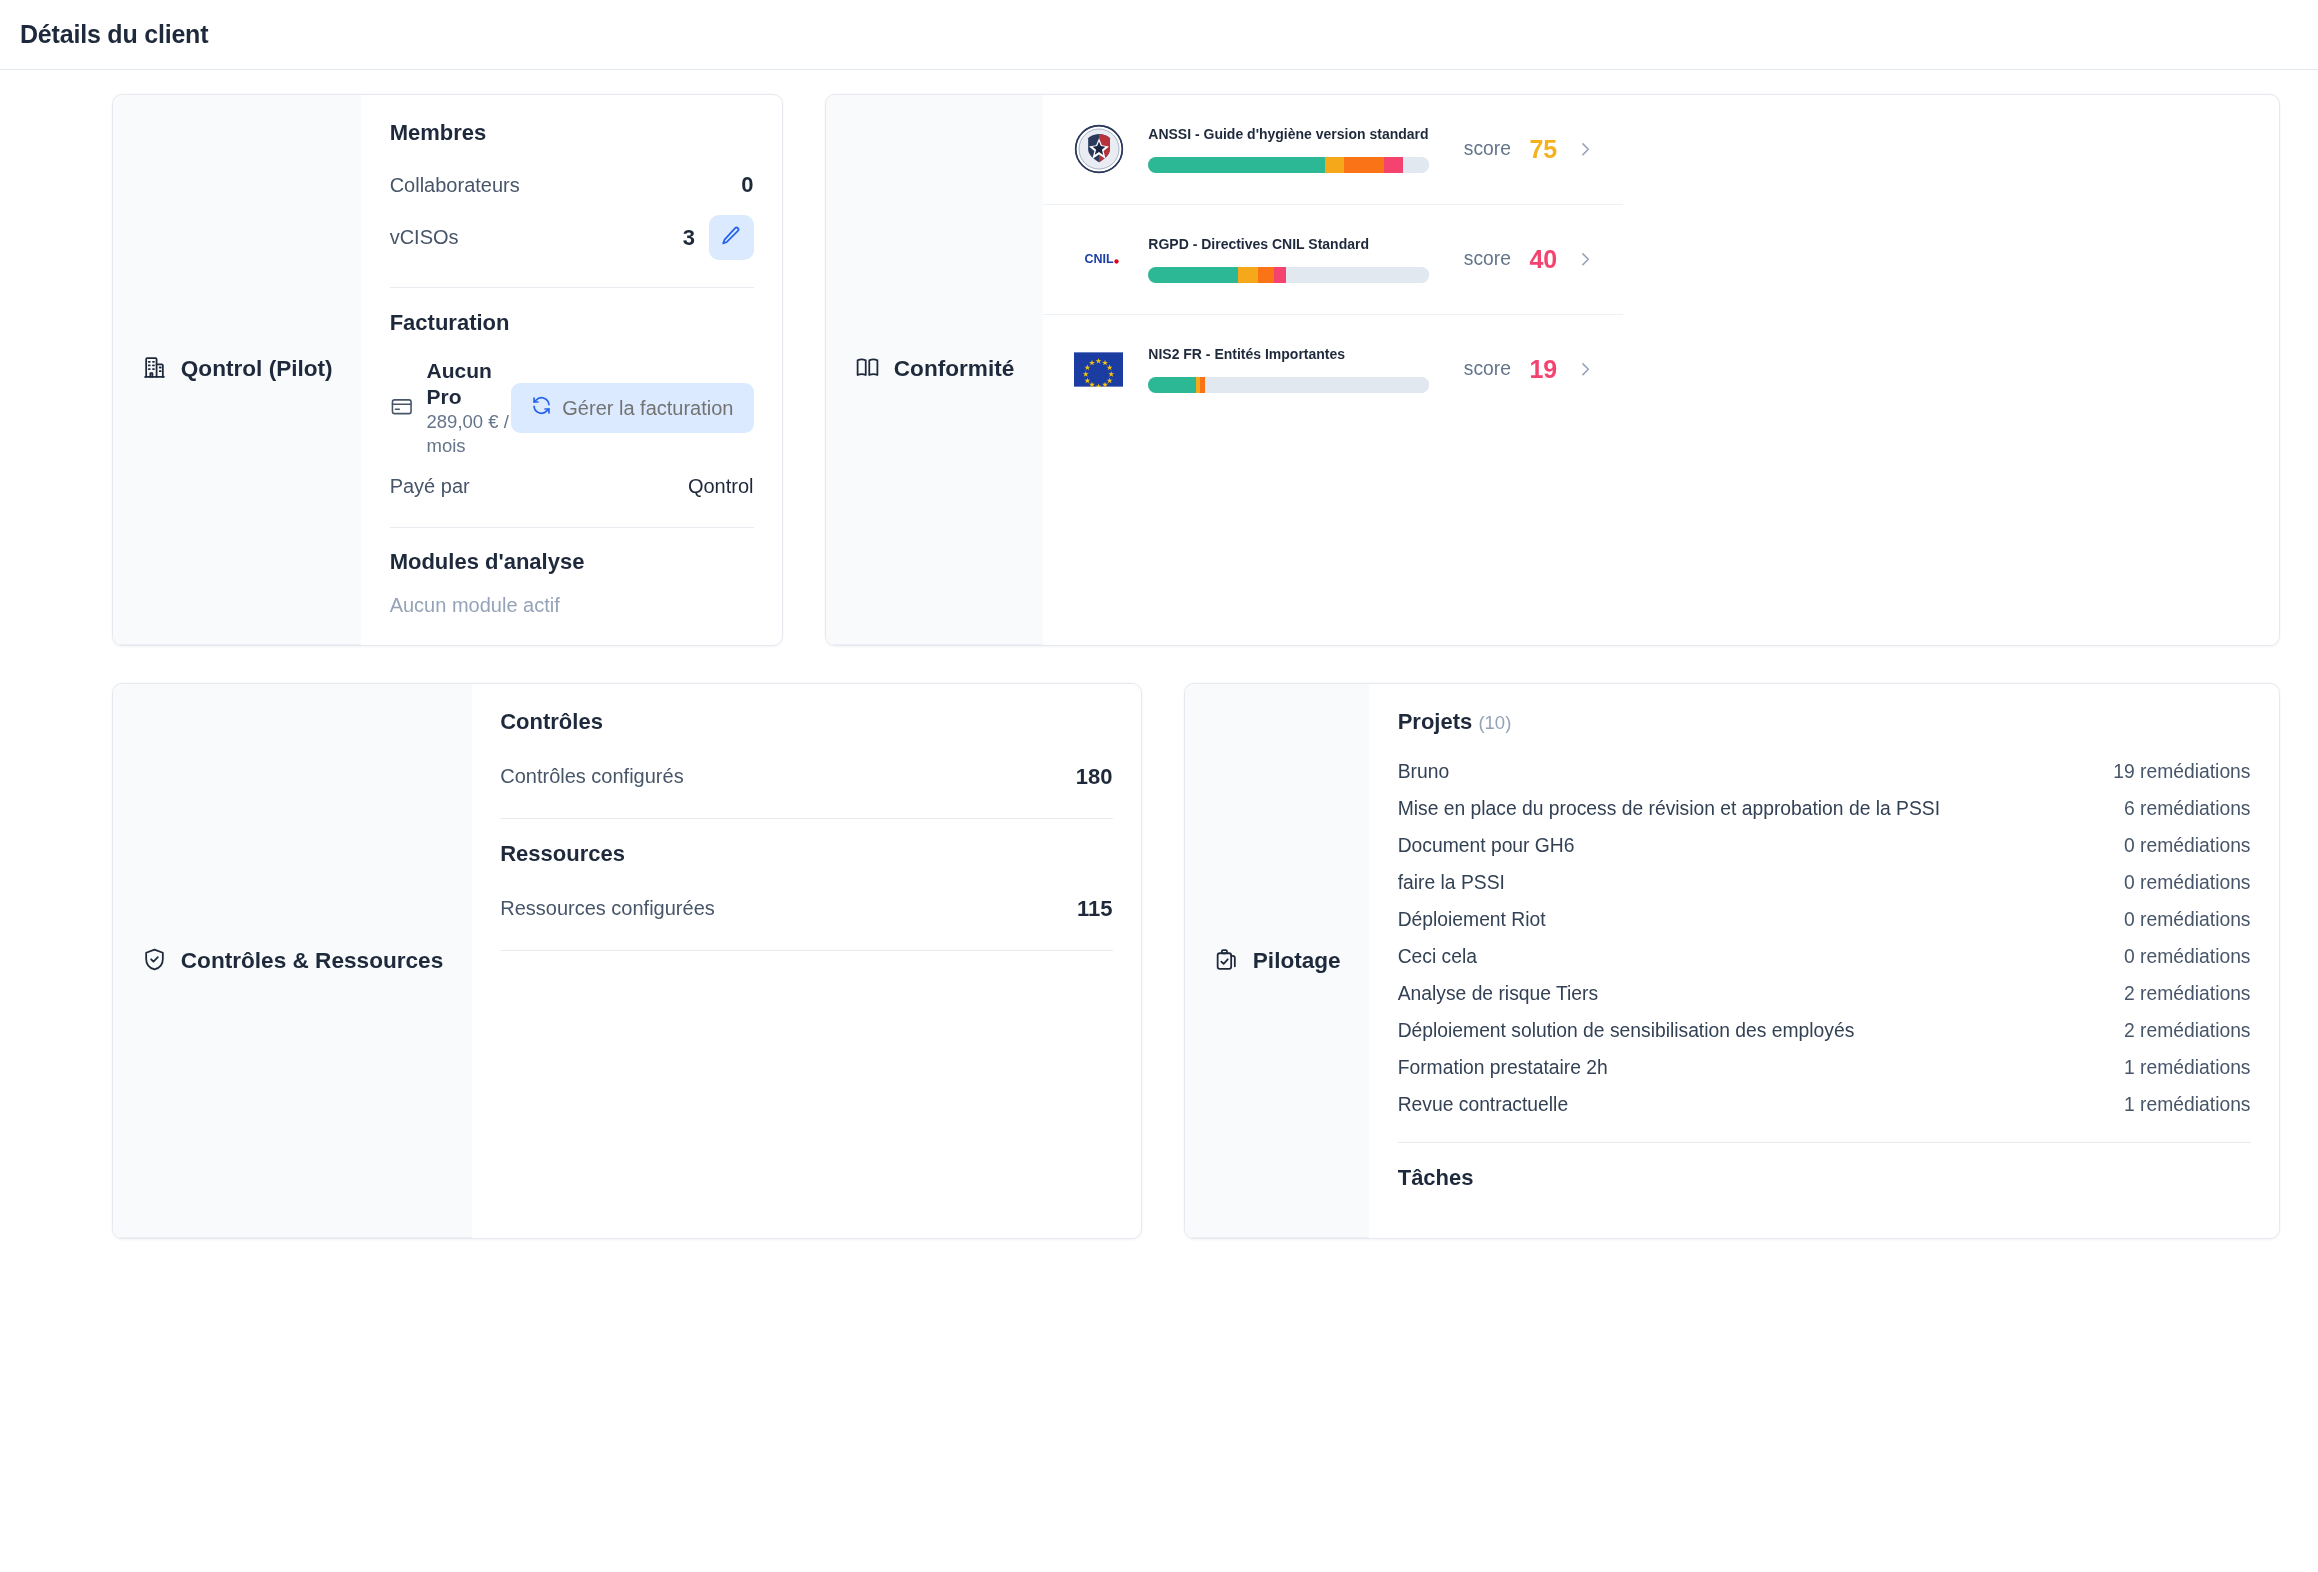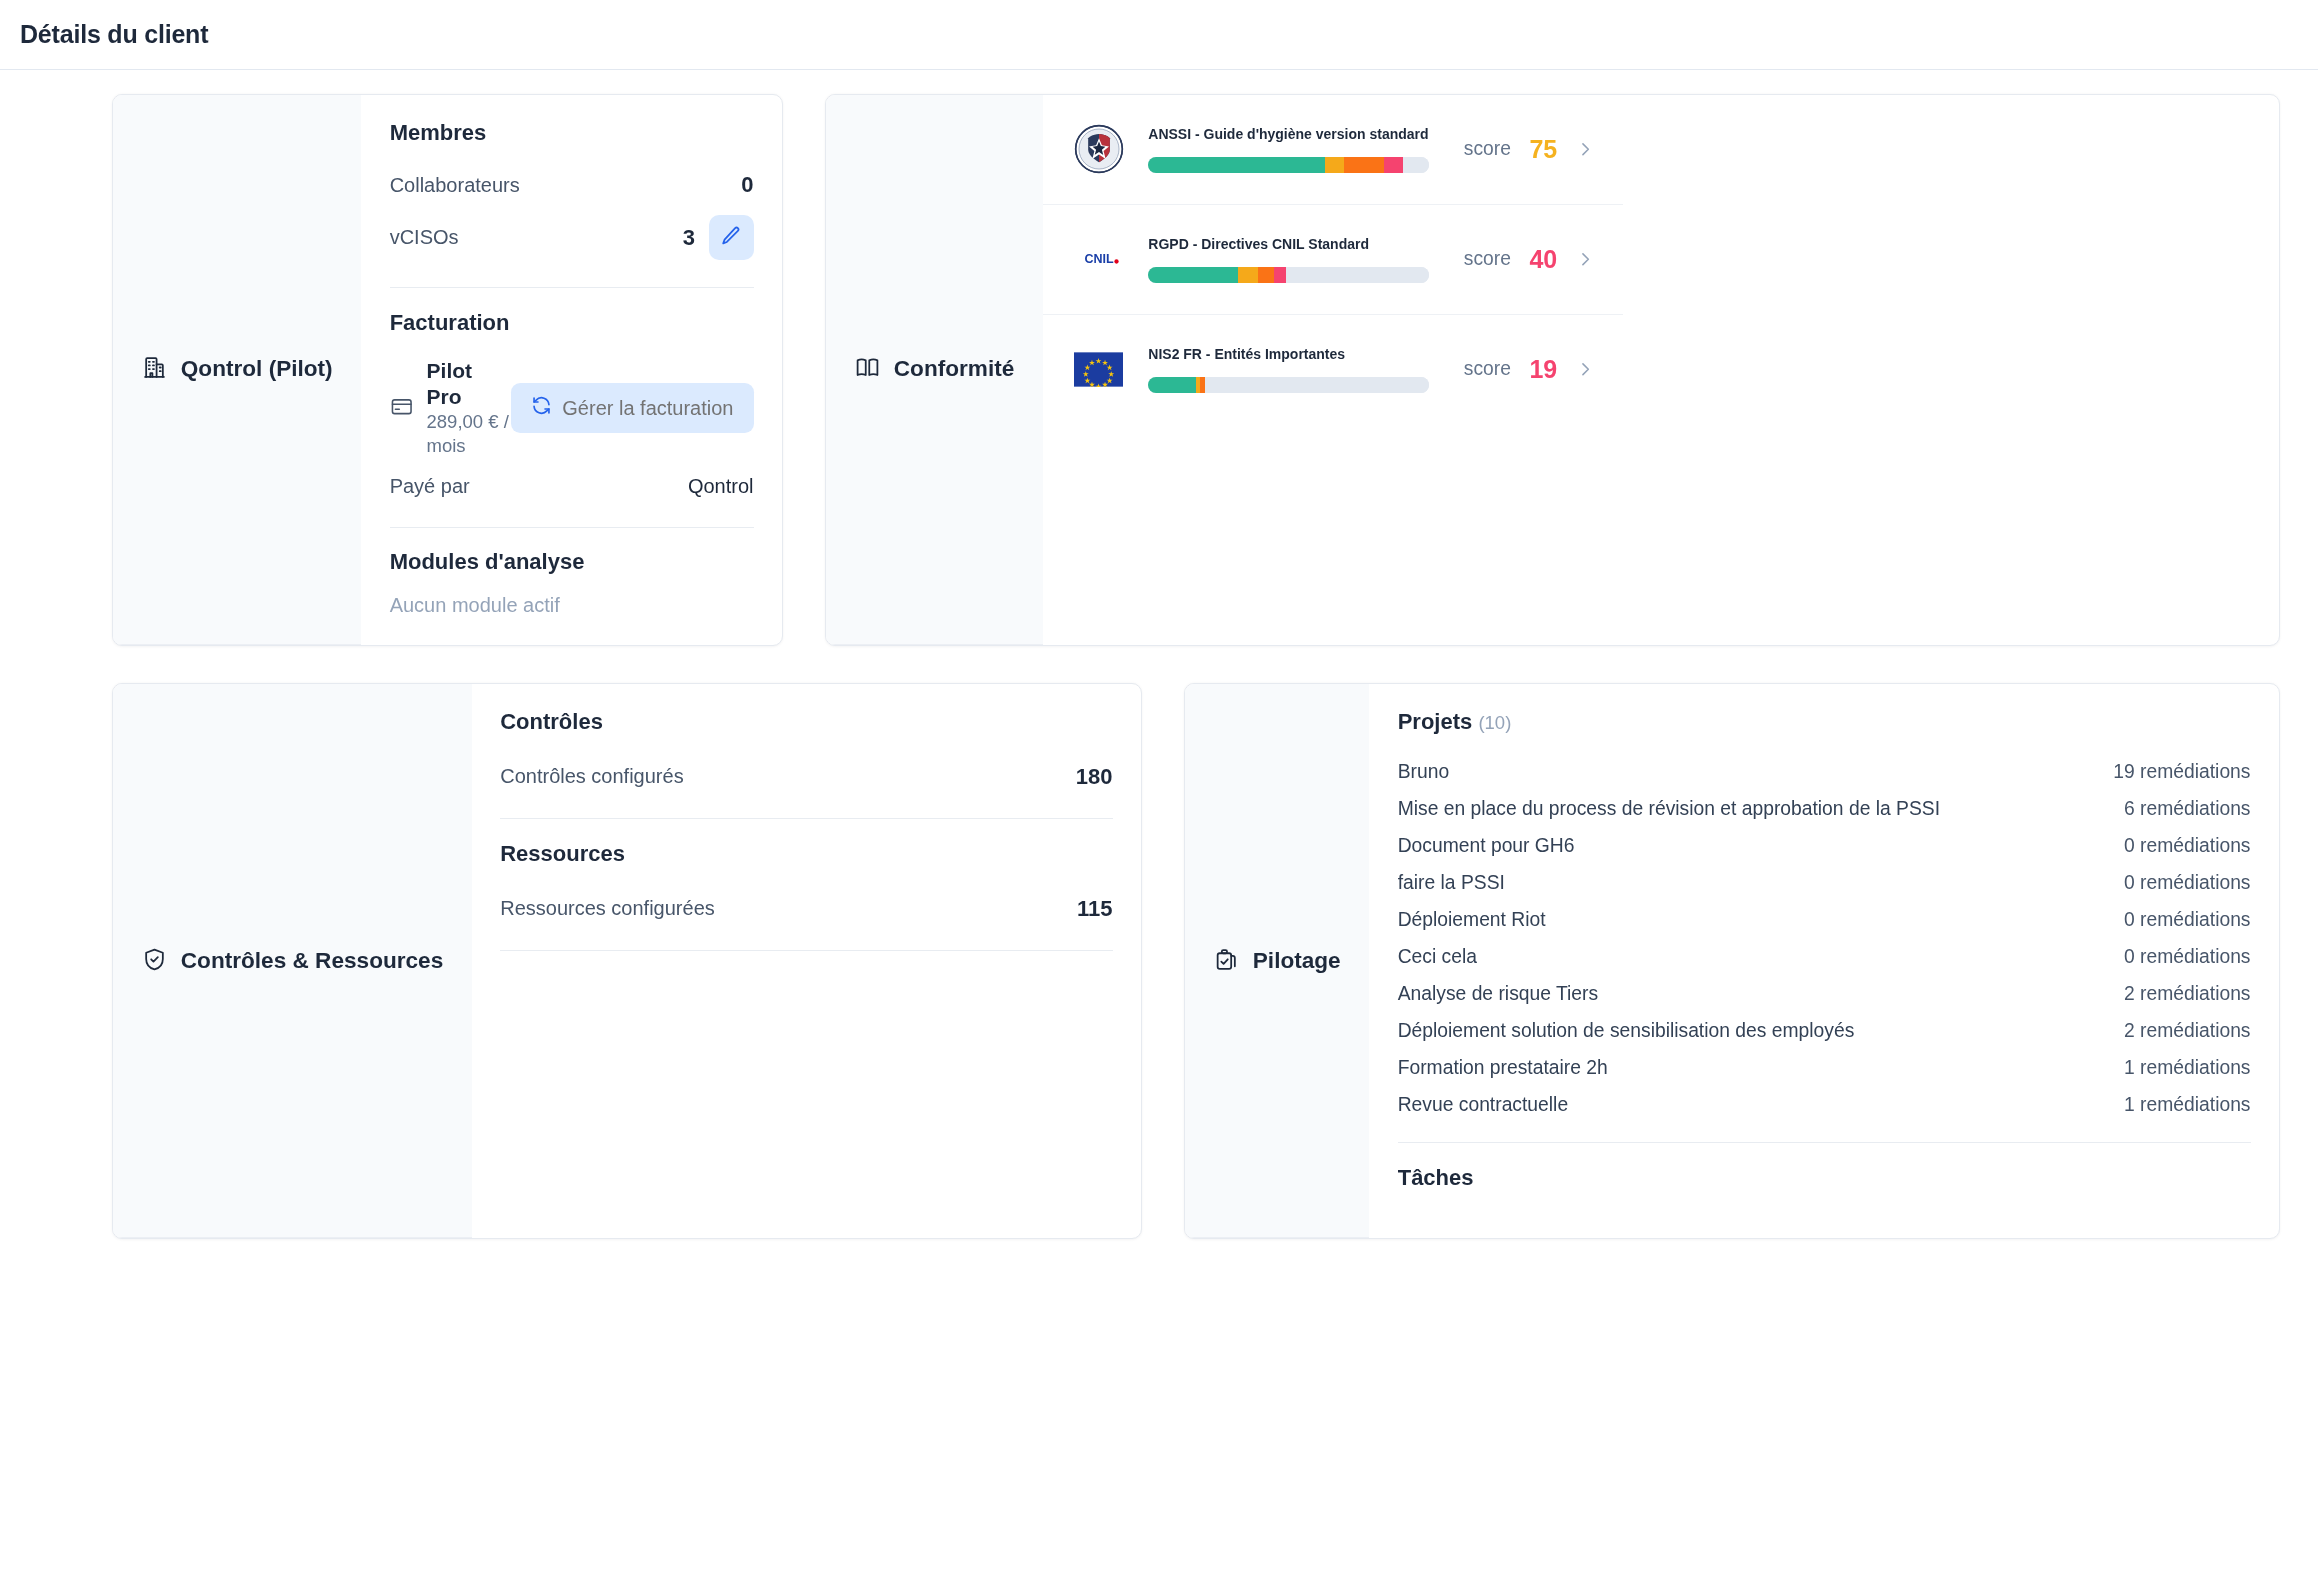--- a/index.html
+++ b/index.html
@@ -228,21 +228,21 @@
         <div class="billing-row">
           <div class="billing-left">
             <span>
               <svg width="23.5" height="23.5" viewBox="0 0 24 24" fill="none" stroke="#475569" stroke-width="1.6" stroke-linecap="round" stroke-linejoin="round">
                 <rect x="2.5" y="5" width="19" height="14" rx="2.2"></rect>
                 <path d="M2.5 9.5h19"></path>
                 <path d="M5.5 14.5h4"></path>
               </svg>
             </span>
             <div>
-              <div class="plan-name">Pilot Pro</div>
+              <div class="plan-name">Aucun Pro</div>
               <div class="plan-price">289,00 € / mois</div>
             </div>
           </div>
           <button class="manage-btn">
             <span>
               <svg width="21" height="21" viewBox="0 0 24 24" fill="none" stroke="#2563eb" stroke-width="1.9" stroke-linecap="round" stroke-linejoin="round">
                 <path d="M20.5 11a8.5 8.5 0 0 0-14.6-5.2L3.5 8"></path>
                 <path d="M3.5 13a8.5 8.5 0 0 0 14.6 5.2l2.4-2.2"></path>
                 <path d="M3.5 3.5V8H8"></path>
                 <path d="M20.5 20.5V16H16"></path>

